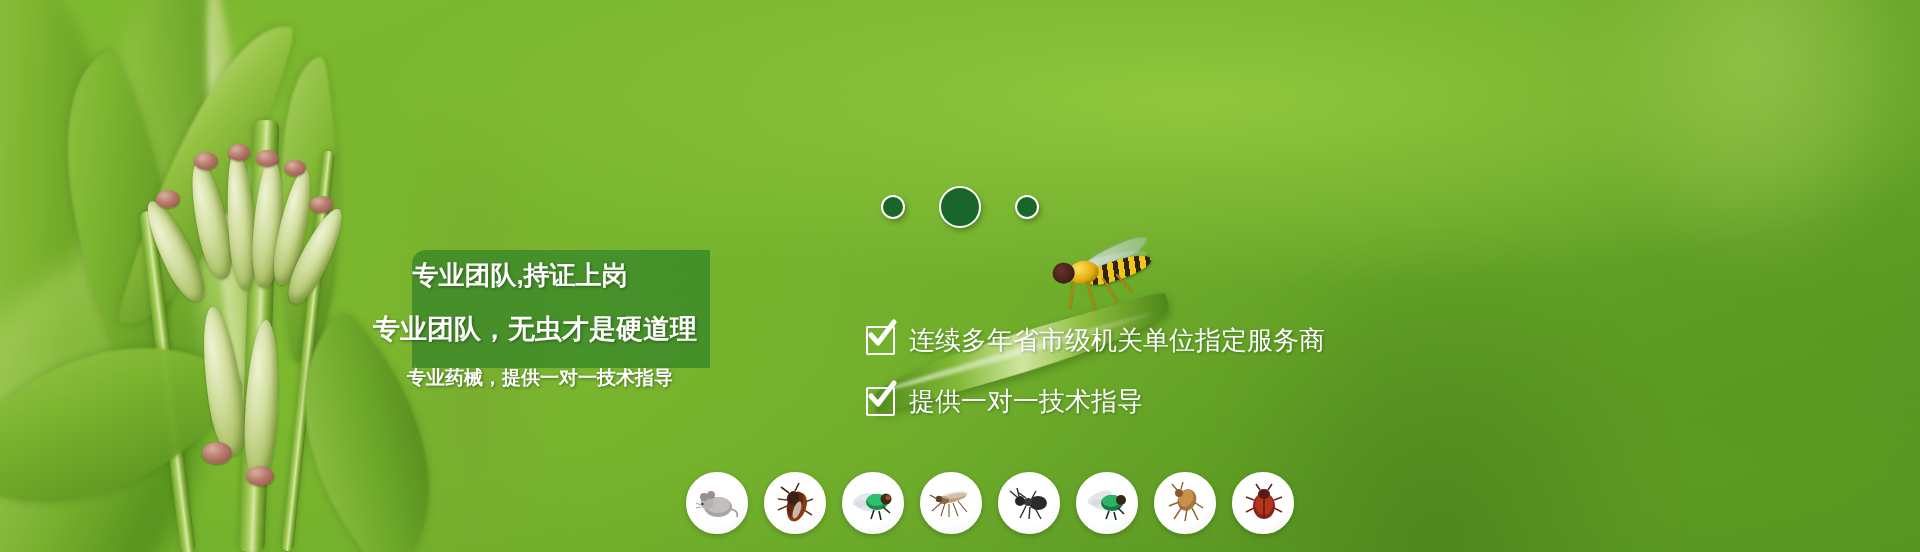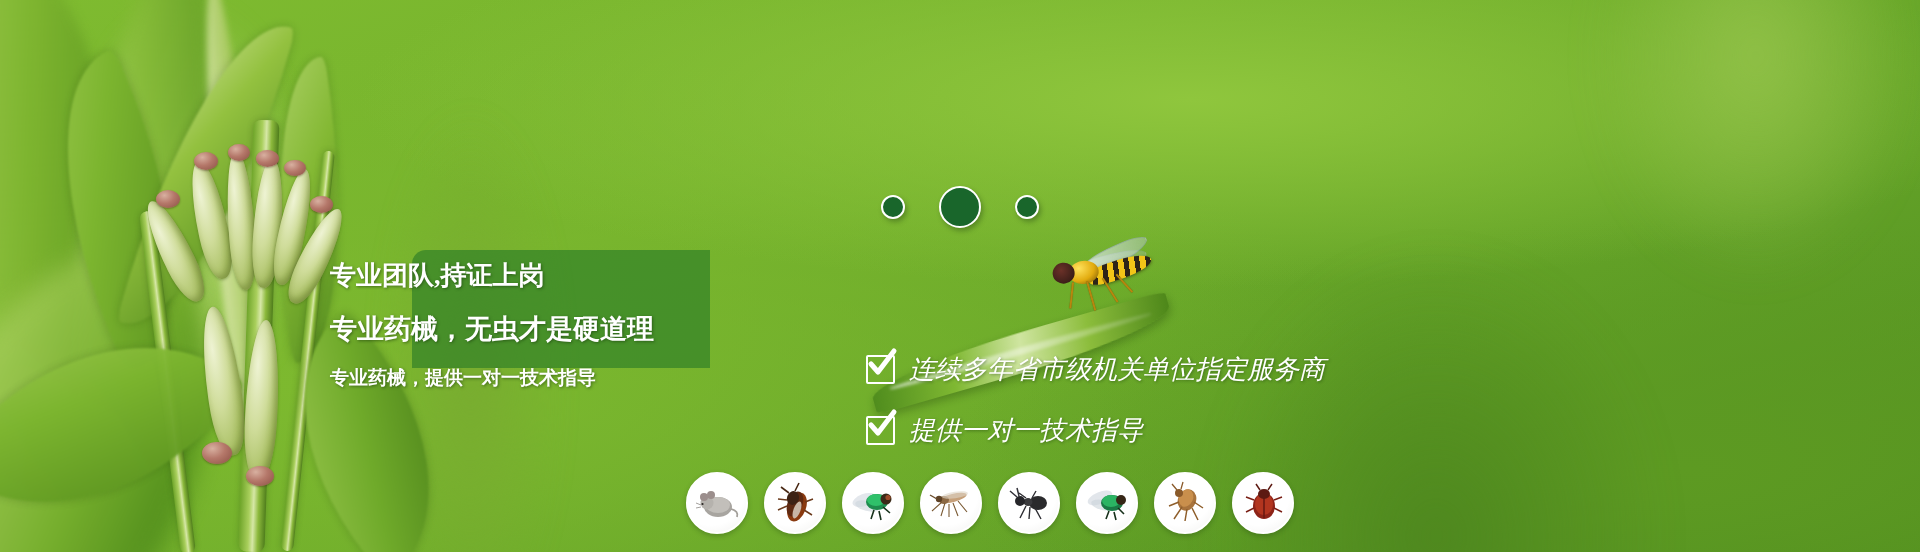--- a/index.html
+++ b/index.html
@@ -162,34 +162,34 @@
 
   
   .claim-box{
     position:absolute;left:412px;top:250px;width:298px;height:118px;
     background:rgba(40,122,38,.62);
     border-radius:14px 0 0 0;
   }
   .claims{
     position:absolute;left:330px;top:258px;width:420px;
     color:#ffffff;
-    font-family:Liberation Serif, serif;
-    text-align:left;
+    font-family:Liberation Sans, sans-serif;
+    text-align:center;
   }
   .claim-line{
     font-weight:bold;
     white-space:nowrap;
     text-shadow:1px 1px 3px rgba(20,50,10,.55);
   }
   .claim-line.c1{font-size:26px;padding-right:40px;margin-bottom:18px;}
   .claim-line.c2{font-size:27px;padding-right:10px;margin-bottom:18px;}
   .claim-line.c3{font-size:19px;padding-right:0px;}
 
   
-  .checklist{position:absolute;left:866px;top:352px;font-style:italic;}
+  .checklist{position:absolute;left:866px;top:323px;}
   .check-row{display:flex;align-items:center;gap:14px;margin-bottom:26px;}
   .check-box{
     width:25px;height:25px;flex:0 0 25px;position:relative;
     border:2px solid #ffffff;border-radius:2px;
   }
   .check-box svg{position:absolute;left:-4px;top:-10px;width:34px;height:34px;overflow:visible;}
   .check-label{
     color:#ffffff;font-size:26px;font-weight:400;white-space:nowrap;
     font-family:"DejaVu Sans","Liberation Sans",sans-serif;
     text-shadow:1px 1px 3px rgba(20,50,10,.45);
@@ -267,21 +267,21 @@
 
   <div class="dots">
     <span class="dot small"></span>
     <span class="dot big"></span>
     <span class="dot small"></span>
   </div>
 
   <div class="claim-box"></div>
   <div class="claims">
     <div class="claim-line c1">专业团队,持证上岗</div>
-    <div class="claim-line c2">专业药械，无虫才是硬道理</div>
+    <div class="claim-line c2">专业团队，无虫才是硬道理</div>
     <div class="claim-line c3">专业药械，提供一对一技术指导</div>
   </div>
 
   <div class="checklist">
     <div class="check-row">
       <span class="check-box">
         <svg viewBox="0 0 34 34">
             <path d="M7 17 L14 25 L30 4" fill="none" stroke="#ffffff" stroke-width="5" stroke-linecap="round" stroke-linejoin="round"></path>
           </svg>
       </span>

